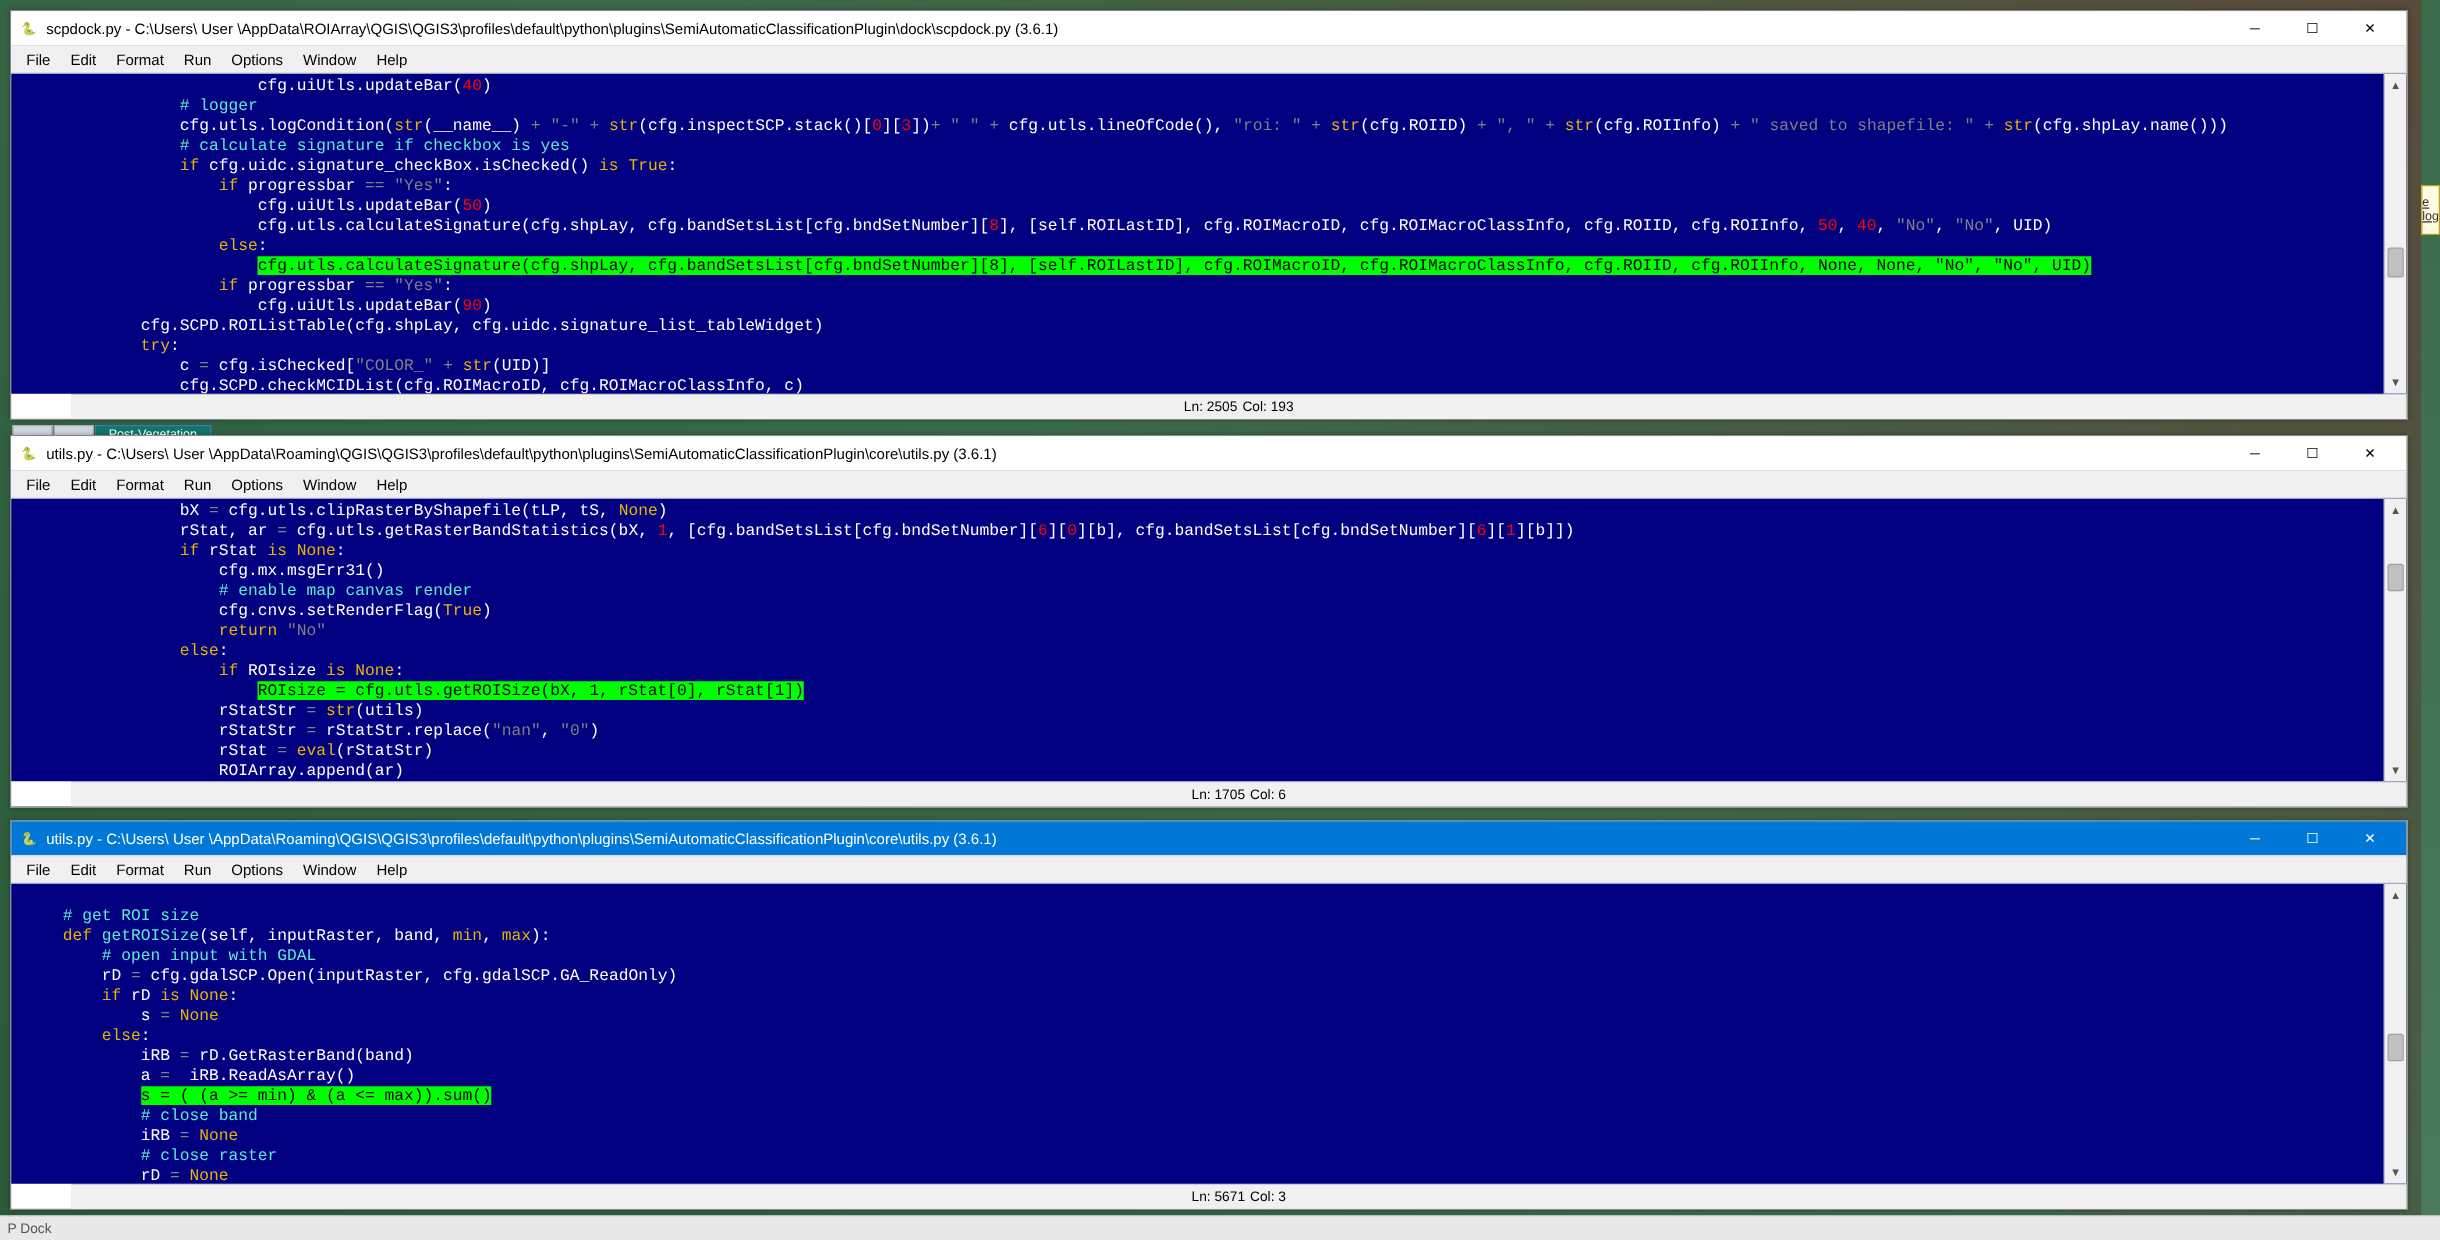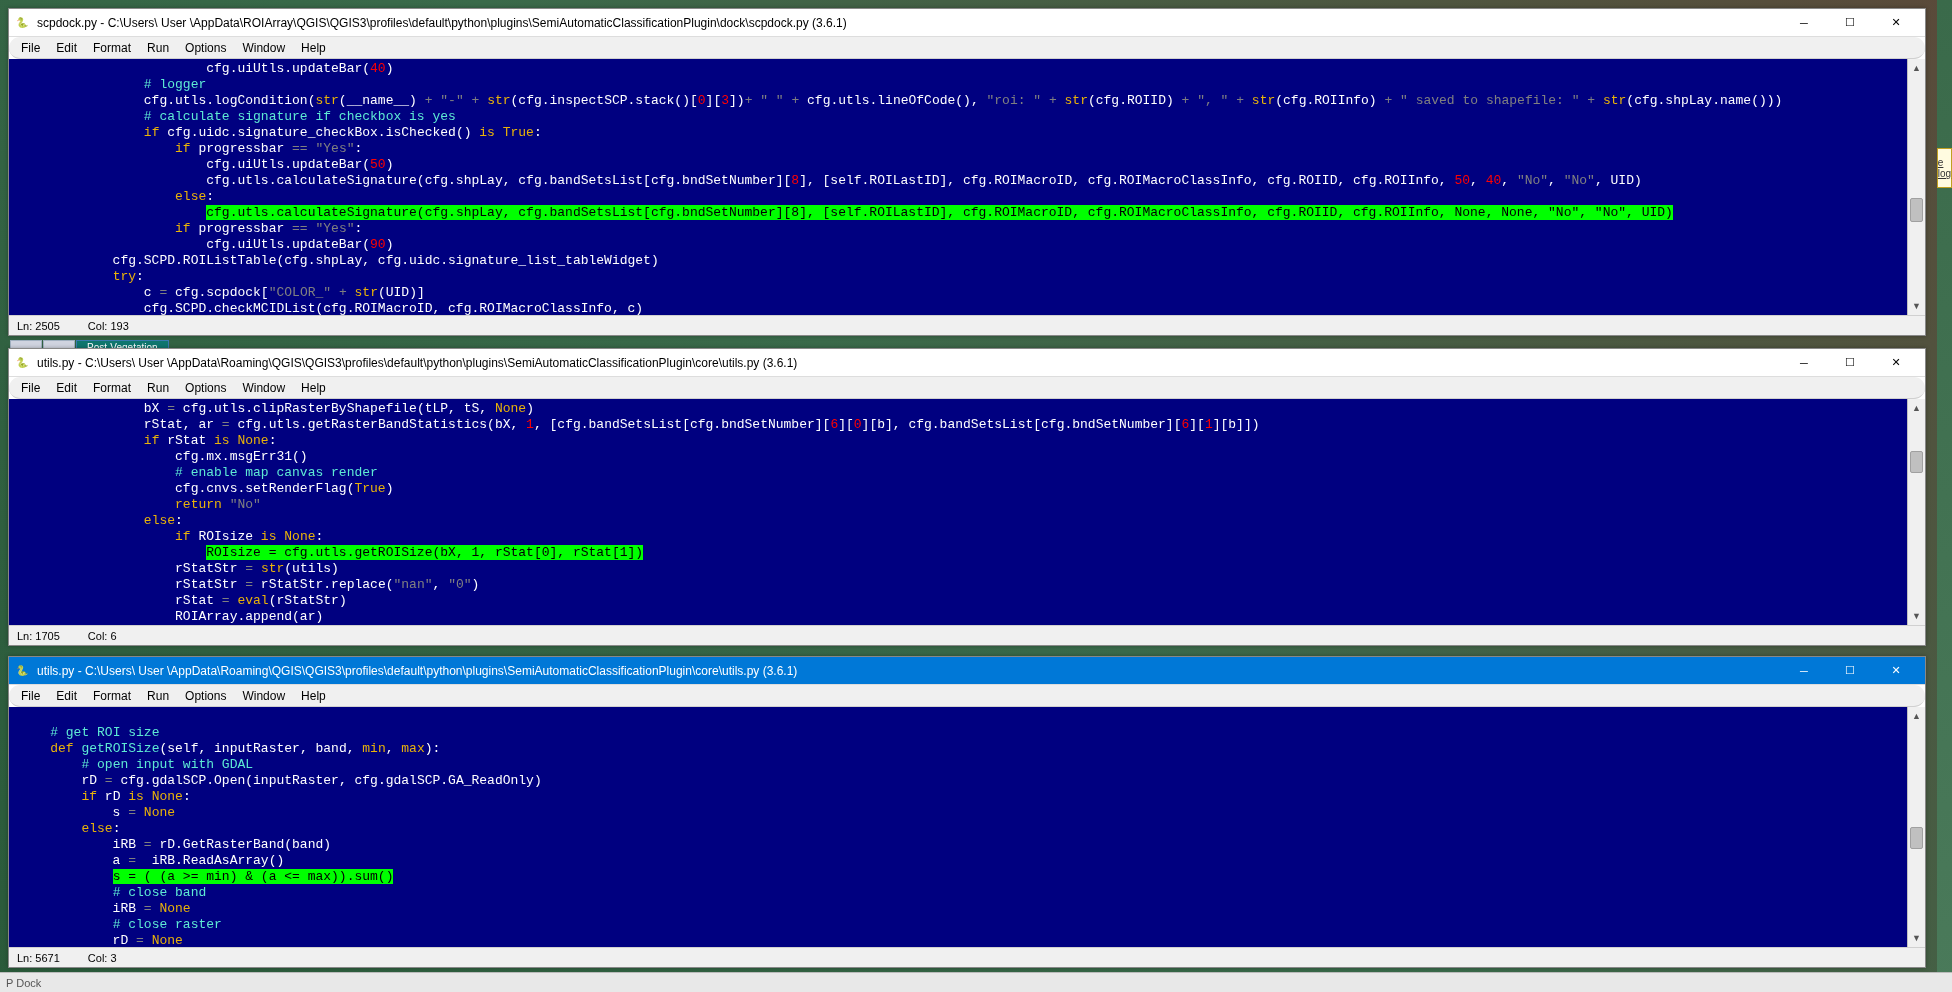--- a/index.html
+++ b/index.html
@@ -7,28 +7,28 @@
     .bg-fill{position:absolute;top:0;left:0;right:0;bottom:0;background:linear-gradient(45deg,#2a5a3a,#3a6a4a,#5a4a3a);}
     .window { position:absolute; background:#fff; border:1px solid #888; display:flex; flex-direction:column; box-shadow:0 0 4px rgba(0,0,0,.3);}
     .titlebar { height:28px; display:flex; align-items:center; padding:0 6px; background:#fff; border-bottom:1px solid #ddd; font-size:12px; color:#000;}
     .titlebar.active{ background:#0078d7; color:#fff;}
     .tb-icon{width:16px;height:16px;margin-right:6px;display:inline-flex;align-items:center;justify-content:center;font-size:10px;}
     .titlebar.active .tb-icon{color:#fff;}
     .tb-title{flex:1;white-space:nowrap;overflow:hidden;}
     .tb-btns{display:flex;gap:0;}
     .tb-btn{width:46px;height:26px;display:flex;align-items:center;justify-content:center;font-size:11px;color:#000;}
     .titlebar.active .tb-btn{color:#fff;}
-    .menubar{height:22px;background:#f0f0f0;display:flex;align-items:center;padding:0 4px;border-bottom:1px solid #d0d0d0;font-size:12px;color:#000;border-radius:11px;}
+    .menubar{height:22px;background:#f0f0f0;display:flex;align-items:center;padding:0 4px;border-bottom:1px solid #d0d0d0;font-size:12px;color:#000;}
     .menuitem{padding:2px 8px;}
     .editor{flex:1;background:#000080;overflow:hidden;position:relative;display:flex;}
     .code{flex:1;font-family:"Courier New",monospace;font-size:13px;line-height:16px;color:#fff;padding:2px 0 2px 10px;white-space:pre;overflow:hidden;}
     .sbtrack{width:18px;background:#f0f0f0;border-left:1px solid #c0c0c0;display:flex;flex-direction:column;}
     .sarrow{height:18px;display:flex;align-items:center;justify-content:center;color:#555;font-size:9px;}
     .sthumb{background:#c0c0c0;border:1px solid #a0a0a0;border-radius:2px;}
-    .statusbar{height:20px;background:#f0f0f0;border-top:1px solid #d0d0d0;display:flex;justify-content:flex-start;align-items:center;padding:0 8px;font-size:11px;color:#000;gap:28px;}
+    .statusbar{height:20px;background:#f0f0f0;border-top:1px solid #d0d0d0;display:flex;justify-content:center;align-items:center;padding:0 8px;font-size:11px;color:#000;gap:4px;margin-left:48px;}
     .cmt{color:#5eead4;}
     .kw{color:#eab308;}
     .st{color:#808080;}
     .op{color:#808080;}
     .num{color:#ff0000;}
     .hi{background:#00ff00;color:#000;}
     .taskbar-bottom{position:absolute;bottom:0;left:0;right:0;height:20px;background:#e8e8e8;border-top:1px solid #bbb;display:flex;align-items:center;padding:0 6px;font-size:11px;color:#555;}
     .tab-strip{position:absolute;height:18px;display:flex;align-items:center;font-size:10px;}
     .tab-strip .t{padding:1px 10px;background:#0f766e;color:#fff;border:1px solid #3a7ab0;margin-right:1px;}
     .tab-strip .t.fade{background:#d0d4e0;color:#555;border:1px solid #a0b0c0;}
@@ -68,21 +68,21 @@
 <span>                </span><span class="kw">if</span><span> cfg.uidc.signature_checkBox.isChecked() </span><span class="kw">is</span><span> </span><span class="kw">True</span><span>:</span>
 <span>                    </span><span class="kw">if</span><span> progressbar </span><span class="op">==</span><span class="st"> "Yes"</span><span>:</span>
 <span>                        cfg.uiUtls.updateBar(</span><span class="num">50</span><span>)</span>
 <span>                        cfg.utls.calculateSignature(cfg.shpLay, cfg.bandSetsList[cfg.bndSetNumber][</span><span class="num">8</span><span>], [self.ROILastID], cfg.ROIMacroID, cfg.ROIMacroClassInfo, cfg.ROIID, cfg.ROIInfo, </span><span class="num">50</span><span>, </span><span class="num">40</span><span>, </span><span class="st">"No"</span><span>, </span><span class="st">"No"</span><span>, UID)</span>
 <span>                    </span><span class="kw">else</span><span>:</span>
 <span>                        </span><span class="hi">cfg.utls.calculateSignature(cfg.shpLay, cfg.bandSetsList[cfg.bndSetNumber][8], [self.ROILastID], cfg.ROIMacroID, cfg.ROIMacroClassInfo, cfg.ROIID, cfg.ROIInfo, None, None, "No", "No", UID)</span>
 <span>                    </span><span class="kw">if</span><span> progressbar </span><span class="op">==</span><span class="st"> "Yes"</span><span>:</span>
 <span>                        cfg.uiUtls.updateBar(</span><span class="num">90</span><span>)</span>
 <span>            cfg.SCPD.ROIListTable(cfg.shpLay, cfg.uidc.signature_list_tableWidget)</span>
 <span>            </span><span class="kw">try</span><span>:</span>
-<span>                c </span><span class="op">=</span><span> cfg.scpdock[</span><span class="st">"COLOR_"</span><span> </span><span class="op">+</span><span> </span><span class="kw">str</span><span>(UID)]</span>
+<span>                c </span><span class="op">=</span><span> cfg.isChecked[</span><span class="st">"COLOR_"</span><span> </span><span class="op">+</span><span> </span><span class="kw">str</span><span>(UID)]</span>
 <span>                cfg.SCPD.checkMCIDList(cfg.ROIMacroID, cfg.ROIMacroClassInfo, c)</span></div>
     <div class="sbtrack">
       <div class="sarrow">▲</div>
       <div style="flex:1;position:relative;">
           <div class="sthumb" style="position:absolute;top:55%;left:2px;right:2px;height:24px;"></div>
         </div>
       <div class="sarrow">▼</div>
     </div>
   </div>
   <div class="statusbar">

